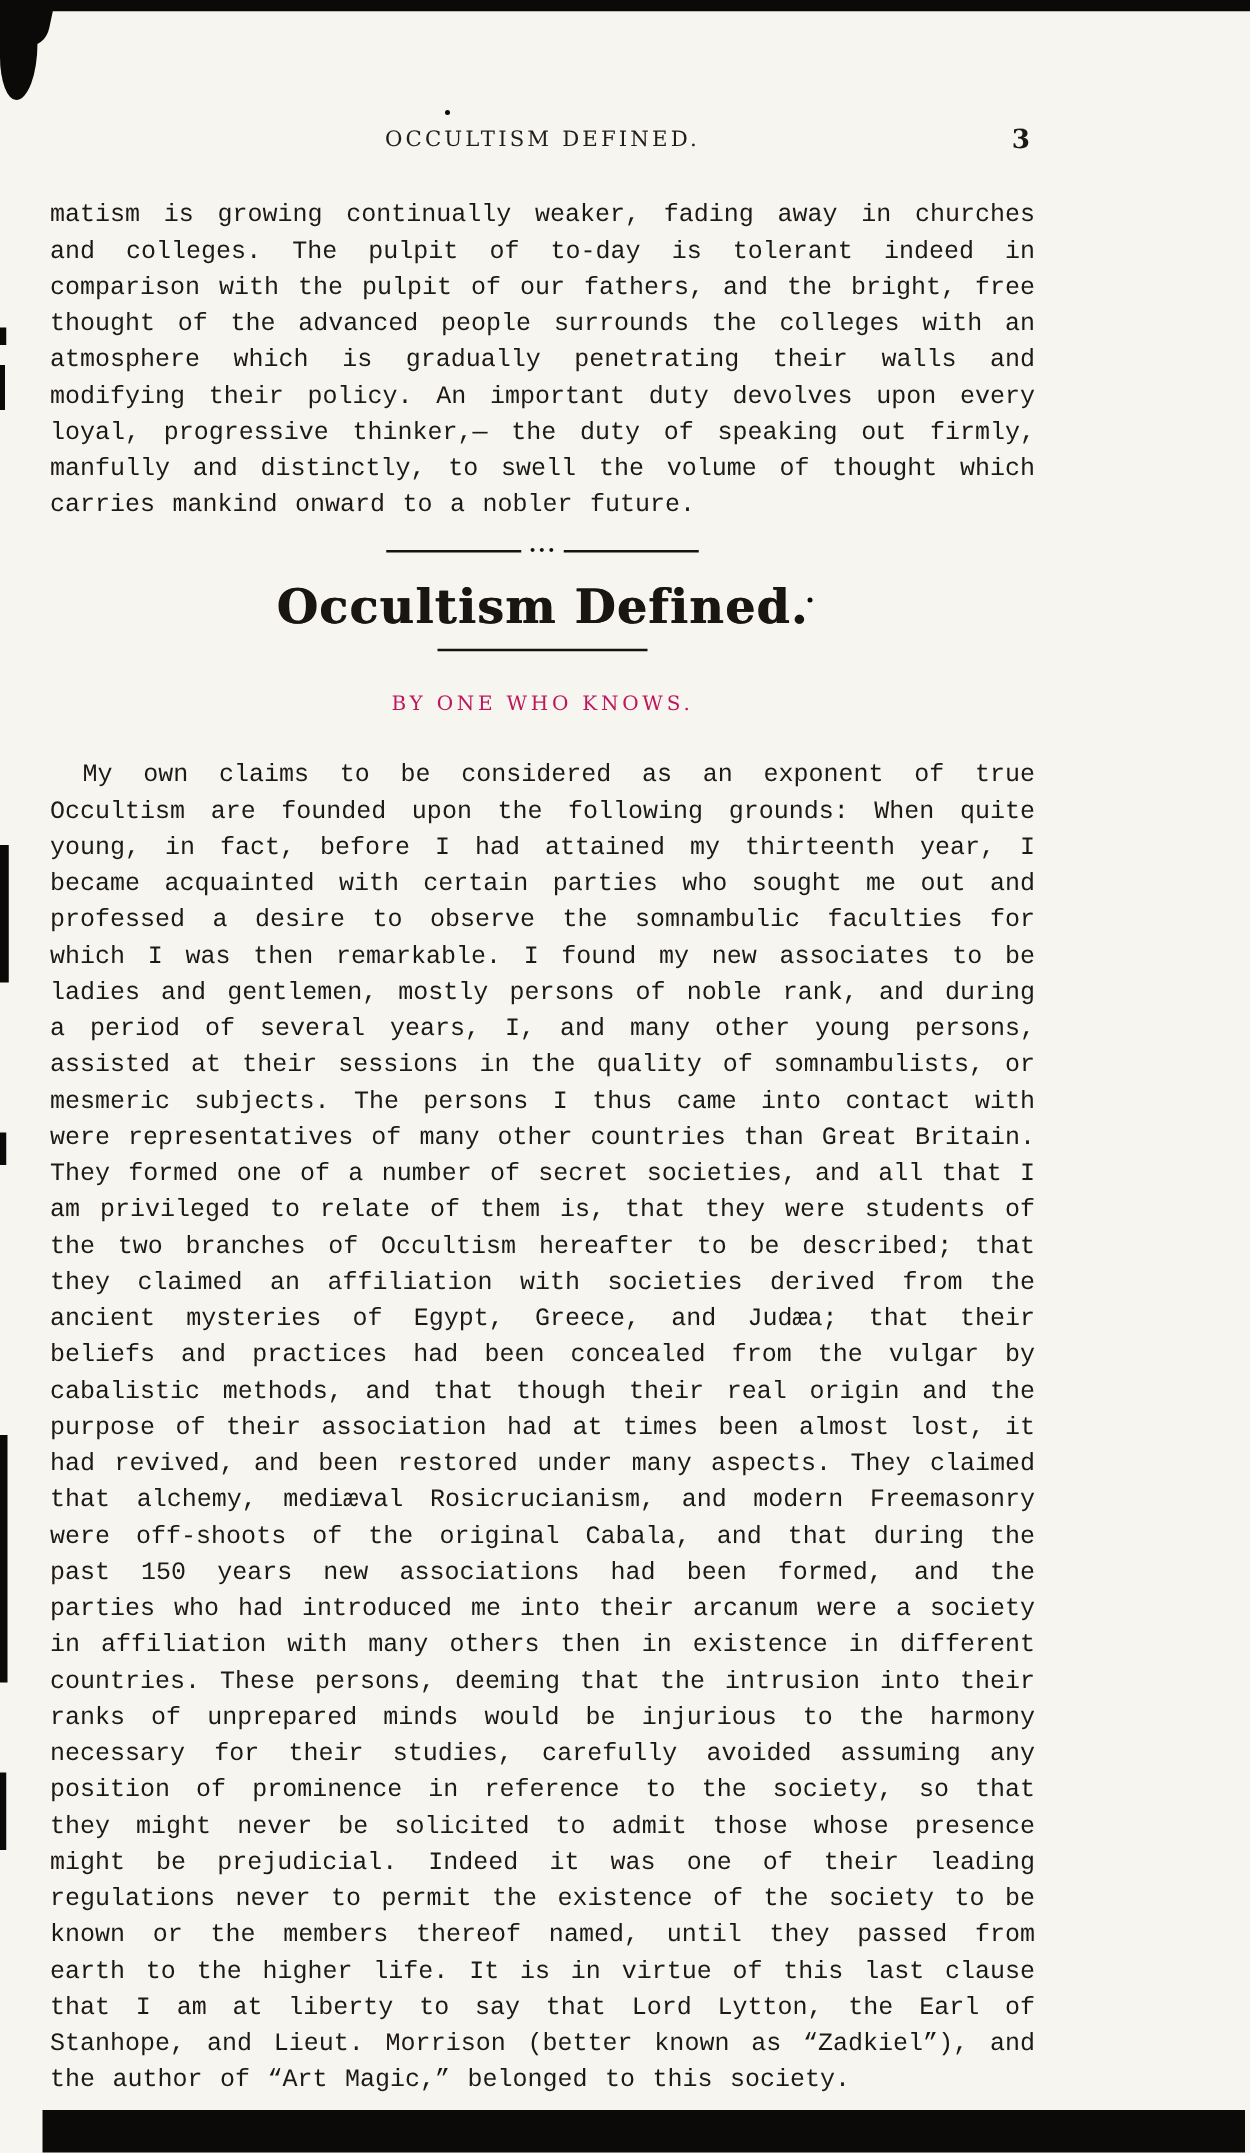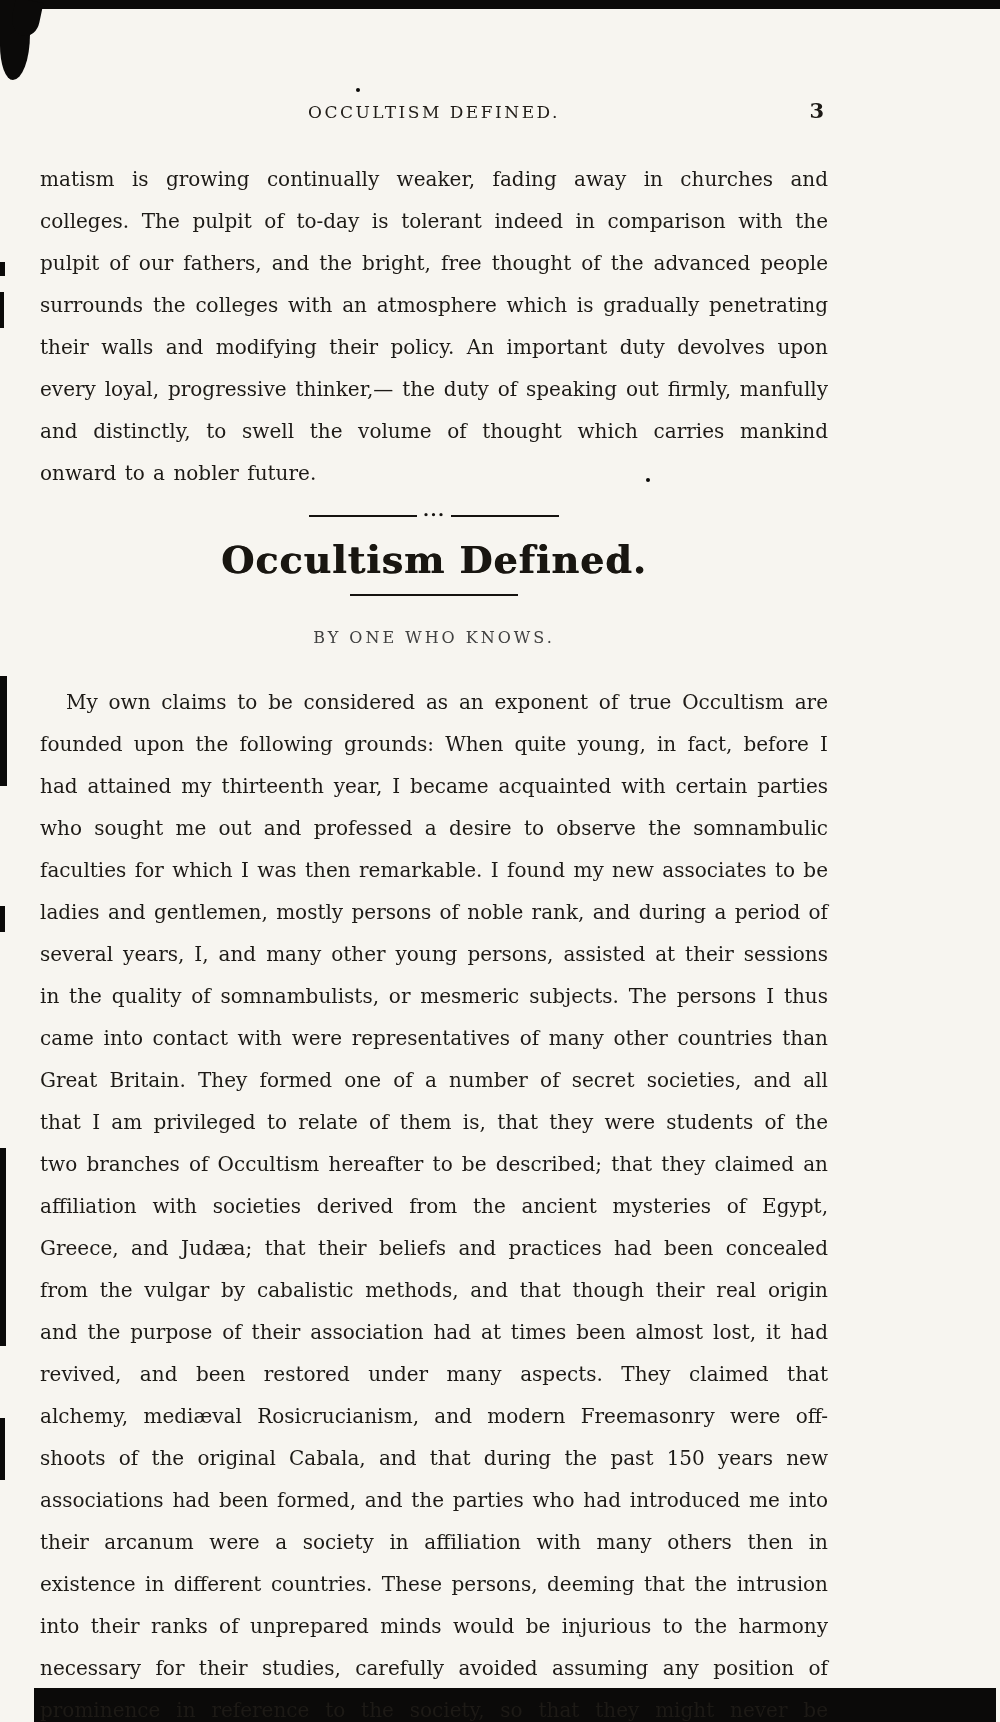--- a/index.html
+++ b/index.html
@@ -32,23 +32,24 @@
   .content { position: absolute; left: 40px; top: 102px; width: 788px; }
 
   .page-header { position: relative; text-align: center; margin-bottom: 30px; height: 26px; }
   .running-title { font-size: 17px; letter-spacing: 2.5px; color: #211d18; }
   .page-number { position: absolute; right: 4px; top: -4px; font-size: 21px; font-weight: bold; }
 
   .para {
     margin: 0;
     text-align: justify;
     font-size: 20px;
-    line-height: 42px;
+    line-height: 29px;
     word-spacing: 2px;
     color: #1d1a16;
+    font-family: Liberation Mono, monospace;
   }
   .continuation { margin-bottom: 16px; }
 
   .divider {
     display: flex;
     align-items: center;
     justify-content: center;
     gap: 6px;
     width: 250px;
     margin: 10px auto 16px;
@@ -65,21 +66,21 @@
     color: #191611;
     text-shadow: 0.6px 0 0 #191611;
   }
   .title-rule { width: 168px; height: 2px; background: #15120f; margin: 0 auto 32px; }
 
   .byline {
     text-align: center;
     font-size: 16px;
     letter-spacing: 3px;
     margin-bottom: 34px;
-    color: #404040;
+    color: #be185d;
   }
 
   .body-para { text-indent: 26px; }
 </style>
 </head>
 <body>
 
 <div>
 
   <div class="artifact top-strip"></div>

